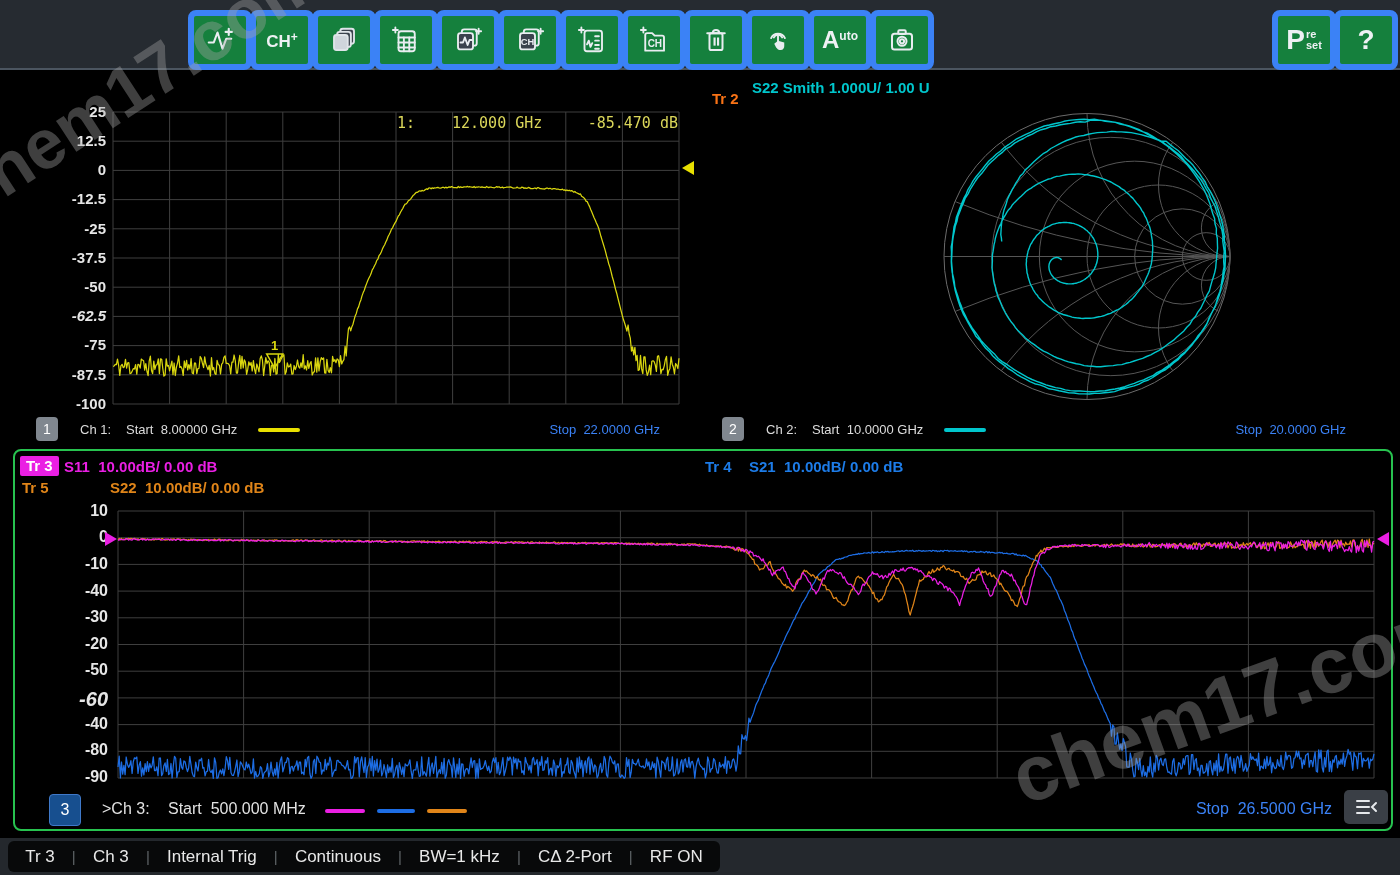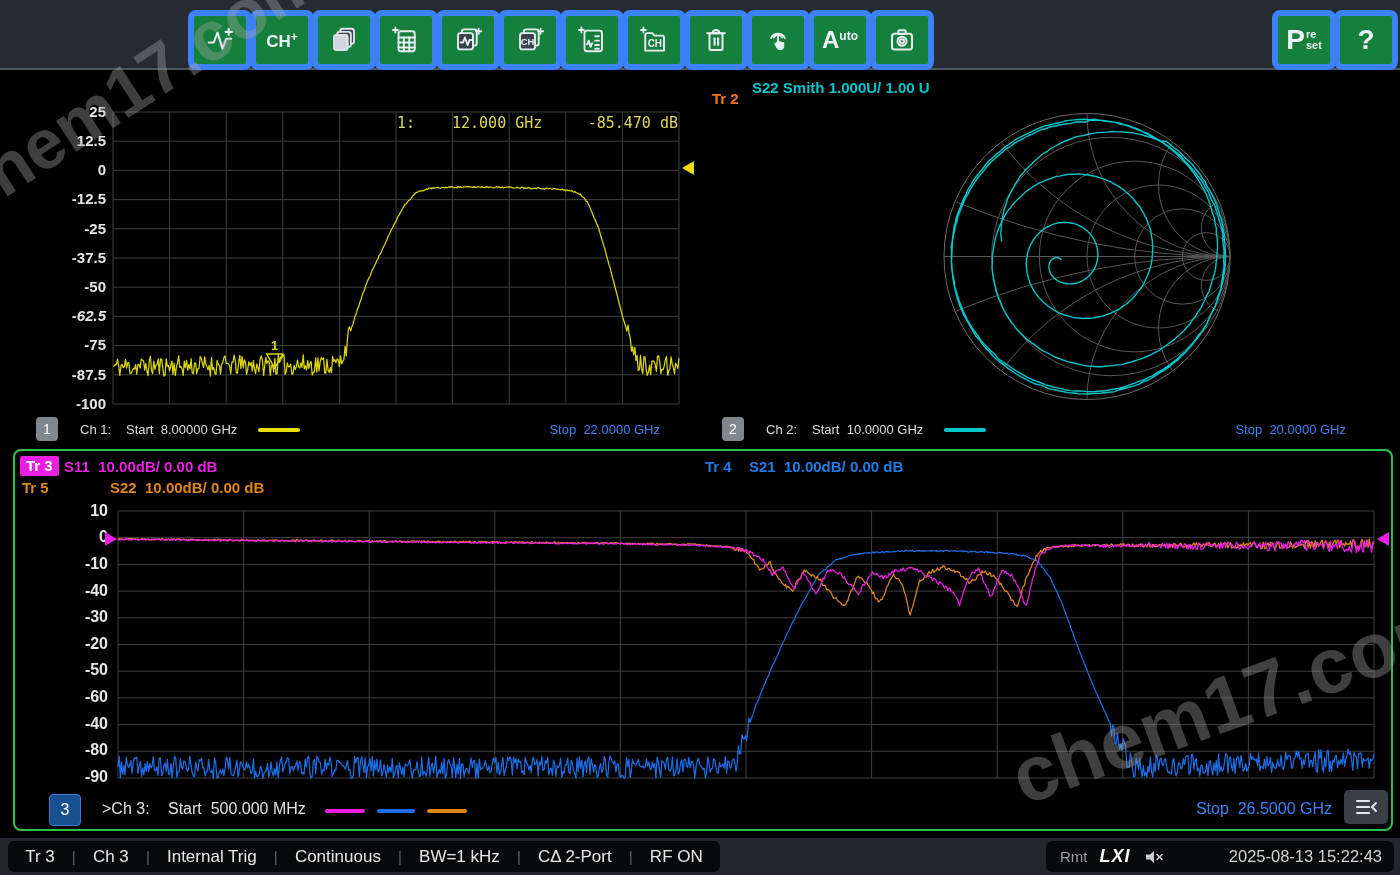--- a/index.html
+++ b/index.html
@@ -322,21 +322,21 @@
   <div class="hdr" style="left:64px;top:479px;color:#e08519;margin-left:46px;">S22  10.00dB/ 0.00 dB</div>
 
   <div id="ch3-ticks">
       <div class="ytick" style="left: 40px; width: 68px; top: 501.58px; font-size: 16px;">10</div>
       <div class="ytick" style="left: 40px; width: 68px; top: 528.23px; font-size: 16px;">0</div>
       <div class="ytick" style="left: 40px; width: 68px; top: 554.88px; font-size: 16px;">-10</div>
       <div class="ytick" style="left: 40px; width: 68px; top: 581.53px; font-size: 16px;">-40</div>
       <div class="ytick" style="left: 40px; width: 68px; top: 608.18px; font-size: 16px;">-30</div>
       <div class="ytick" style="left: 40px; width: 68px; top: 634.83px; font-size: 16px;">-20</div>
       <div class="ytick" style="left: 40px; width: 68px; top: 661.48px; font-size: 16px;">-50</div>
-      <div class="ytick" style="left: 40px; width: 68px; top: 688.13px; font-size: 16px;">-60</div>
+      <div class="ytick" style="left: 40px; width: 68px; top: 688.13px; font-size: 20px; font-style: italic;">-60</div>
       <div class="ytick" style="left: 40px; width: 68px; top: 714.78px; font-size: 16px;">-40</div>
       <div class="ytick" style="left: 40px; width: 68px; top: 741.43px; font-size: 16px;">-80</div>
       <div class="ytick" style="left: 40px; width: 68px; top: 768.08px; font-size: 16px;">-90</div>
     </div>
   <svg id="ch3-plot" class="abs" style="left:118px;top:511px;overflow:visible;" width="1256" height="267">
       <g stroke="#3f3f3f" stroke-width="1">
         <line x1="0" y1="0" x2="0" y2="267"></line>
         <line x1="125.60000000000001" y1="0" x2="125.60000000000001" y2="267"></line>
         <line x1="251.20000000000002" y1="0" x2="251.20000000000002" y2="267"></line>
         <line x1="376.8" y1="0" x2="376.8" y2="267"></line>
@@ -398,29 +398,17 @@
         <span>Internal Trig</span>
         <span class="sep">|</span>
         <span>Continuous</span>
         <span class="sep">|</span>
         <span>BW=1 kHz</span>
         <span class="sep">|</span>
         <span>CΔ 2-Port</span>
         <span class="sep">|</span>
         <span>RF ON</span>
       </div>
-    <div id="status-right">
-      <span id="rmt">Rmt</span>
-      <span id="lxi">LXI</span>
-      <svg width="22" height="18" viewBox="0 0 22 18" style="margin-left:12px;">
-        <polygon points="3,6.5 7,6.5 11,3 11,15 7,11.5 3,11.5" fill="#c9ced4"></polygon>
-        <g stroke="#c9ced4" stroke-width="1.6" stroke-linecap="round">
-          <line x1="14" y1="6.5" x2="19" y2="11.5"></line>
-          <line x1="19" y1="6.5" x2="14" y2="11.5"></line>
-        </g>
-      </svg>
-      <span id="dt">2025-08-13 15:22:43</span>
-    </div>
   </div>
 
   <div class="wm" id="wm1">chem17.com</div>
   <div class="wm" id="wm2">chem17.com</div>
 </div>
 
 </body></html>

